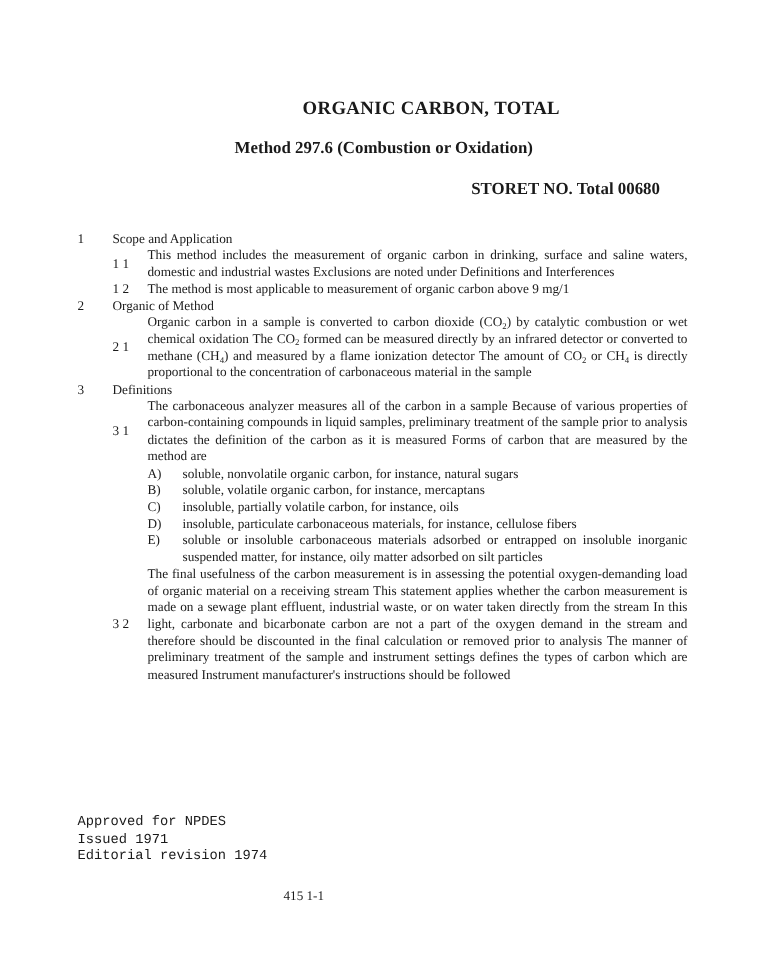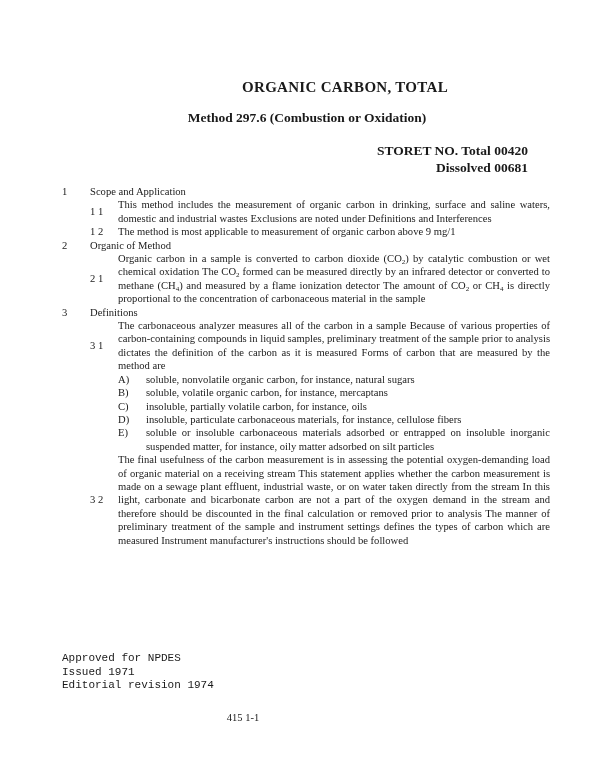--- a/index.html
+++ b/index.html
@@ -24,22 +24,21 @@
   sub { font-size:7px; vertical-align:-2px; line-height:0; }
   .footer { position:absolute; left:62px; top:652px; font-size:11px; line-height:13.5px;font-family:Liberation Mono, monospace; }
   .pagenum { position:absolute; left:0; width:486px; top:712px; text-align:center; font-size:10.5px; }
 </style>
 </head>
 <body>
 
 <div class="title">ORGANIC CARBON, TOTAL</div>
 <div class="subtitle">Method 297.6 (Combustion or Oxidation)</div>
 <div class="storet">
-  <div>STORET NO. Total 00420</div>
-  <div>Dissolved 00681</div>
+  <div>STORET NO. Total 00680</div>
 </div>
 
 <div class="body">
 
   <div class="sec">
     <span class="sec-num">1</span>
     <span class="sec-title">Scope and Application</span>
   </div>
   <div class="item">
     <span class="item-num">1 1</span>

